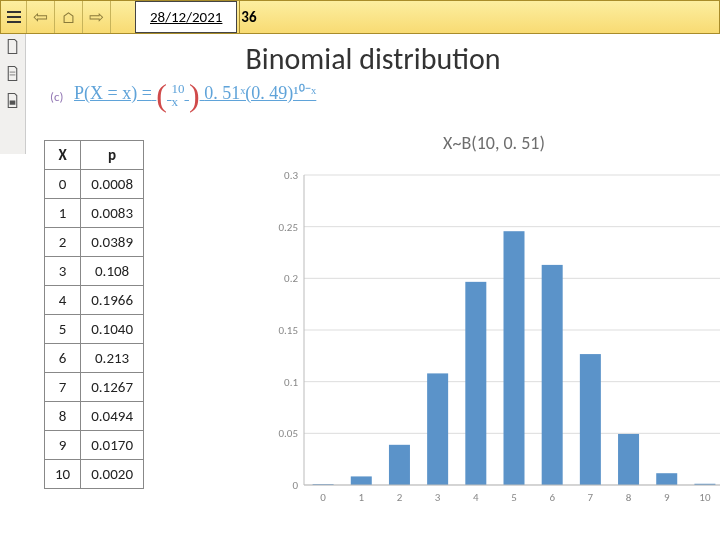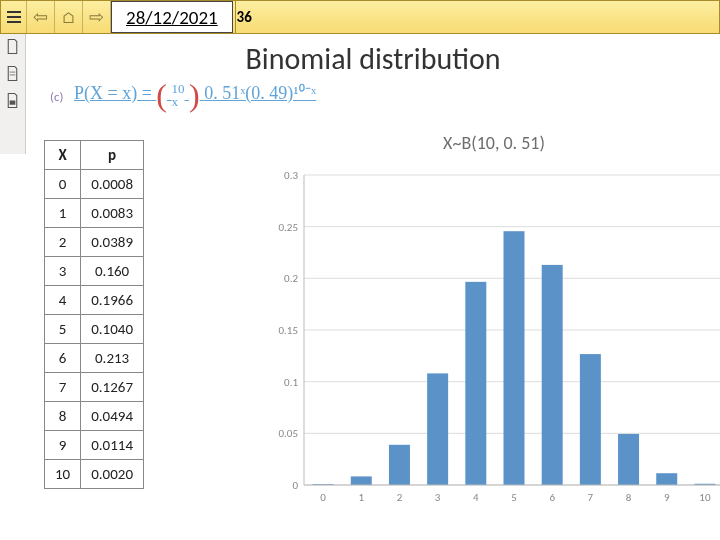--- a/index.html
+++ b/index.html
@@ -4,21 +4,21 @@
 <style>
   * { margin:0; padding:0; box-sizing:border-box; }
   body { width:720px; height:540px; font-family:Calibri,Arial,sans-serif; background:#fff; position:relative; overflow:hidden; }
   .topbar { display:flex; align-items:center; height:34px; background:linear-gradient(#fceea0,#f8db73); border:1px solid #a88c2a; }
   .menu-icon { width:26px; height:100%; display:flex; flex-direction:column; justify-content:center; align-items:center; gap:3px; border-right:1px solid #c7b35a; }
   .menu-icon span { width:14px; height:2px; background:#333; }
   .nav-arrows { display:flex; height:100%; }
   .nav-btn { width:28px; height:100%; display:flex; align-items:center; justify-content:center; color:#8a7a3a; border-right:1px solid #c7b35a; font-size:18px; cursor:pointer; }
   .nav-home { font-size:16px; }
   .title-area { flex:1; padding-left:10px; font-variant:small-caps; letter-spacing:.5px; font-size:14px; color:#222; }
-  .date { padding:0 14px; text-decoration:underline; font-size:19px; color:#000; height:100%; display:flex; align-items:center; background:#fff; border:1px solid #444; margin-right:2px; }
+  .date { padding:0 14px; text-decoration:underline; font-size:15px; color:#000; height:100%; display:flex; align-items:center; background:#fff; border:1px solid #444; margin-right:2px;margin-left:24px; }
   .pagenum { width:18px; text-align:center; font-weight:bold; font-size:15px; height:100%; display:flex; align-items:center; justify-content:center; background:linear-gradient(#fceea0,#f8db73); border-left:1px solid #a88c2a; }
   .sidebar { position:absolute; left:0; top:34px; width:26px; height:120px; background:#f1f0ee; border-right:1px solid #ccc; display:flex; flex-direction:column; align-items:center; padding-top:4px; gap:10px; }
   .sidebar svg { width:17px; height:17px; fill:#555; }
   .content { margin-left:26px; height:506px; position:relative; }
   .slide-title { text-align:center; font-size:30px; color:#333; padding:6px 16px 2px; font-weight:400; }
   .part-label { position:absolute; left:24px; top:55px; font-size:13px; color:#9479b5; }
   .formula { position:absolute; left:48px; top:46px; font-family:'Cambria Math',serif; font-size:18px; color:#5fa3d9;text-decoration:underline; }
   .formula .paren { color:#d04a4a; font-size:32px; line-height:0; display:inline-block; vertical-align:middle; }
   .formula .stack { display:inline-flex; flex-direction:column; font-size:13px; line-height:1; vertical-align:middle; color:#5fa3d9; }
   .table { position:absolute; left:18px; top:106px; border-collapse:collapse; font-size:15px; }
@@ -89,21 +89,21 @@
         <tr>
           <td>1</td>
           <td>0.0083</td>
         </tr>
         <tr>
           <td>2</td>
           <td>0.0389</td>
         </tr>
         <tr>
           <td>3</td>
-          <td>0.160</td>
+          <td>0.108</td>
         </tr>
         <tr>
           <td>4</td>
           <td>0.1966</td>
         </tr>
         <tr>
           <td>5</td>
           <td>0.1040</td>
         </tr>
         <tr>
@@ -113,21 +113,21 @@
         <tr>
           <td>7</td>
           <td>0.1267</td>
         </tr>
         <tr>
           <td>8</td>
           <td>0.0494</td>
         </tr>
         <tr>
           <td>9</td>
-          <td>0.0114</td>
+          <td>0.0170</td>
         </tr>
         <tr>
           <td>10</td>
           <td>0.0020</td>
         </tr>
       </tbody>
   </table>
 
   <div class="chart-wrap">
     <div class="chart-title">X~B(10, 0. 51)</div>

